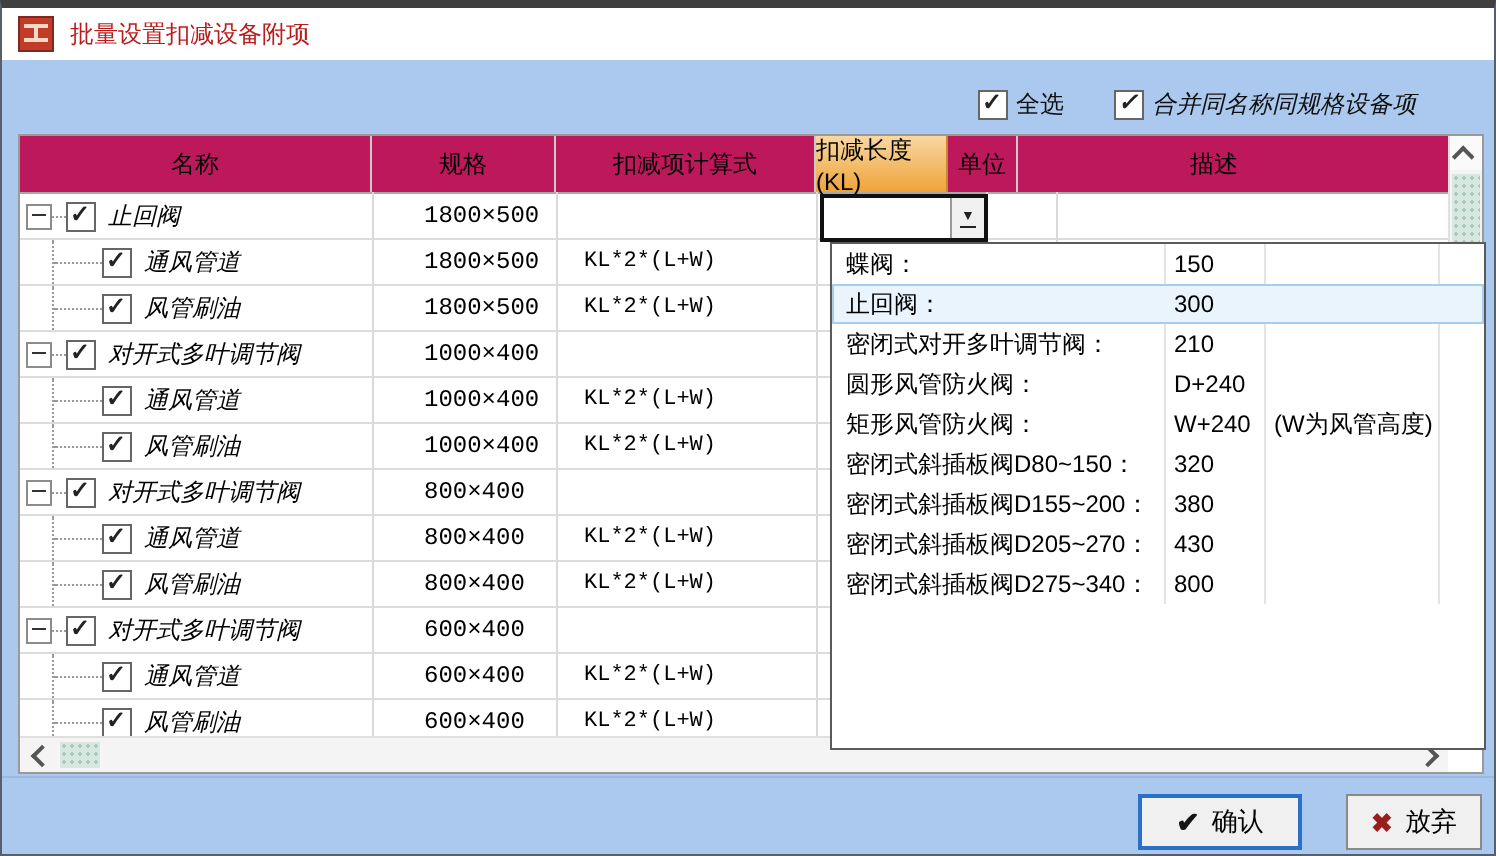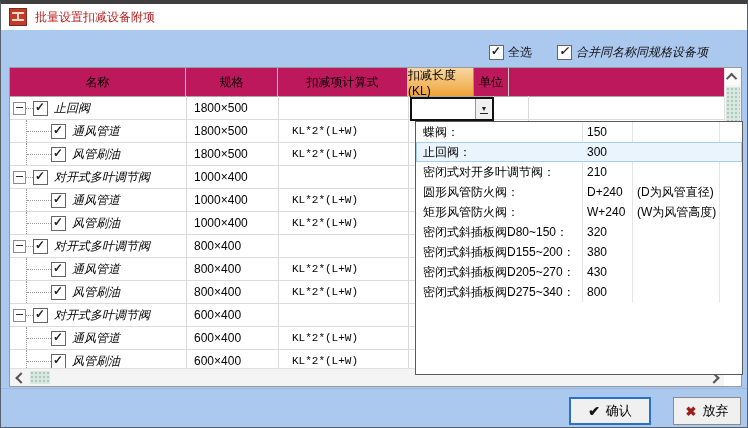--- a/index.html
+++ b/index.html
@@ -28,21 +28,21 @@
   .th{box-sizing:border-box;border-right:1px solid #c9c9c9;display:flex;align-items:center;
     justify-content:center;font-size:12px;color:#000;}
   .th.kl{background:linear-gradient(#f8d7a2,#efa338);border-right:1px solid #c98a2e;}
   .w-name{width:176px;} .w-spec{width:92px;} .w-form{width:130px;}
   .w-kl{width:66px;} .w-unit{width:35px;} .w-desc{width:196px;}
   .vline{position:absolute;top:28px;bottom:18px;width:0;border-left:1px solid #d9d9d9;}
   .tbody{position:absolute;left:0;top:29px;right:17px;}
   .trow{position:relative;height:22px;display:flex;border-bottom:1px solid #dcdcdc;font-size:12px;color:#000;}
   .cell{box-sizing:border-box;display:flex;align-items:center;overflow:hidden;white-space:nowrap;}
   .c-form{font-family:"Liberation Mono",monospace;font-size:11px;padding-left:14px;}
-  .c-spec{padding-left:8px;}
+  .c-spec{padding-left:26px;font-family:Liberation Mono, monospace;}
   .expander{width:11px;height:11px;border:1px solid #8c8c8c;background:#fff;position:relative;
     margin-left:3px;flex:0 0 auto;}
   .expander::after{content:"";position:absolute;left:2px;right:2px;top:4px;border-top:1px solid #333;}
   .conn{width:7px;border-top:1px dotted #9a9a9a;flex:0 0 auto;}
   .trow .cb{margin-left:0;}
   .trow .rlabel{margin-left:6px;font-style:italic;}
   .trow.lvl1 .c-name::before{content:"";position:absolute;left:16px;top:0;bottom:0;
     border-left:1px dotted #9a9a9a;}
   .trow.lvl1 .pad{width:17px;flex:0 0 auto;}
   .trow.lvl1 .conn{width:24px;}
@@ -110,20 +110,21 @@
     </div>
   </div>
 
   <div class="table">
     <div class="thead">
       <div class="th w-name">名称</div>
       <div class="th w-spec">规格</div>
       <div class="th w-form">扣减项计算式</div>
       <div class="th w-kl kl">扣减长度(KL)</div>
       <div class="th w-unit">单位</div>
+      <div class="th w-desc" style="border-right:none">描述</div>
     </div>
 
     <div class="vline" style="left:176px"></div>
     <div class="vline" style="left:268px"></div>
     <div class="vline" style="left:398px"></div>
     <div class="vline" style="left:483px"></div>
     <div class="vline" style="left:518px"></div>
     <div class="vline" style="left:714px"></div>
 
     <div class="tbody">
@@ -324,21 +325,21 @@
   </div>
 
   <div class="popup">
     <div class="psep" style="left:166px"></div>
     <div class="psep" style="left:216px"></div>
     <div class="psep" style="left:303px"></div>
 
     <div class="pitem"><span class="pname">蝶阀：</span><span class="pval">150</span><span class="pnote"></span></div>
     <div class="pitem sel"><span class="pname">止回阀：</span><span class="pval">300</span><span class="pnote"></span></div>
     <div class="pitem"><span class="pname">密闭式对开多叶调节阀：</span><span class="pval">210</span><span class="pnote"></span></div>
-    <div class="pitem"><span class="pname">圆形风管防火阀：</span><span class="pval">D+240</span><span class="pnote">(D为风管直径)</span></div>
+    <div class="pitem"><span class="pname">圆形风管防火阀：</span><span class="pval">D+240</span></div>
     <div class="pitem"><span class="pname">矩形风管防火阀：</span><span class="pval">W+240</span><span class="pnote">(W为风管高度)</span></div>
     <div class="pitem"><span class="pname">密闭式斜插板阀D80~150：</span><span class="pval">320</span><span class="pnote"></span></div>
     <div class="pitem"><span class="pname">密闭式斜插板阀D155~200：</span><span class="pval">380</span><span class="pnote"></span></div>
     <div class="pitem"><span class="pname">密闭式斜插板阀D205~270：</span><span class="pval">430</span><span class="pnote"></span></div>
     <div class="pitem"><span class="pname">密闭式斜插板阀D275~340：</span><span class="pval">800</span><span class="pnote"></span></div>
   </div>
 
   <div class="footer-sep"></div>
 
   <button class="btn confirm">

